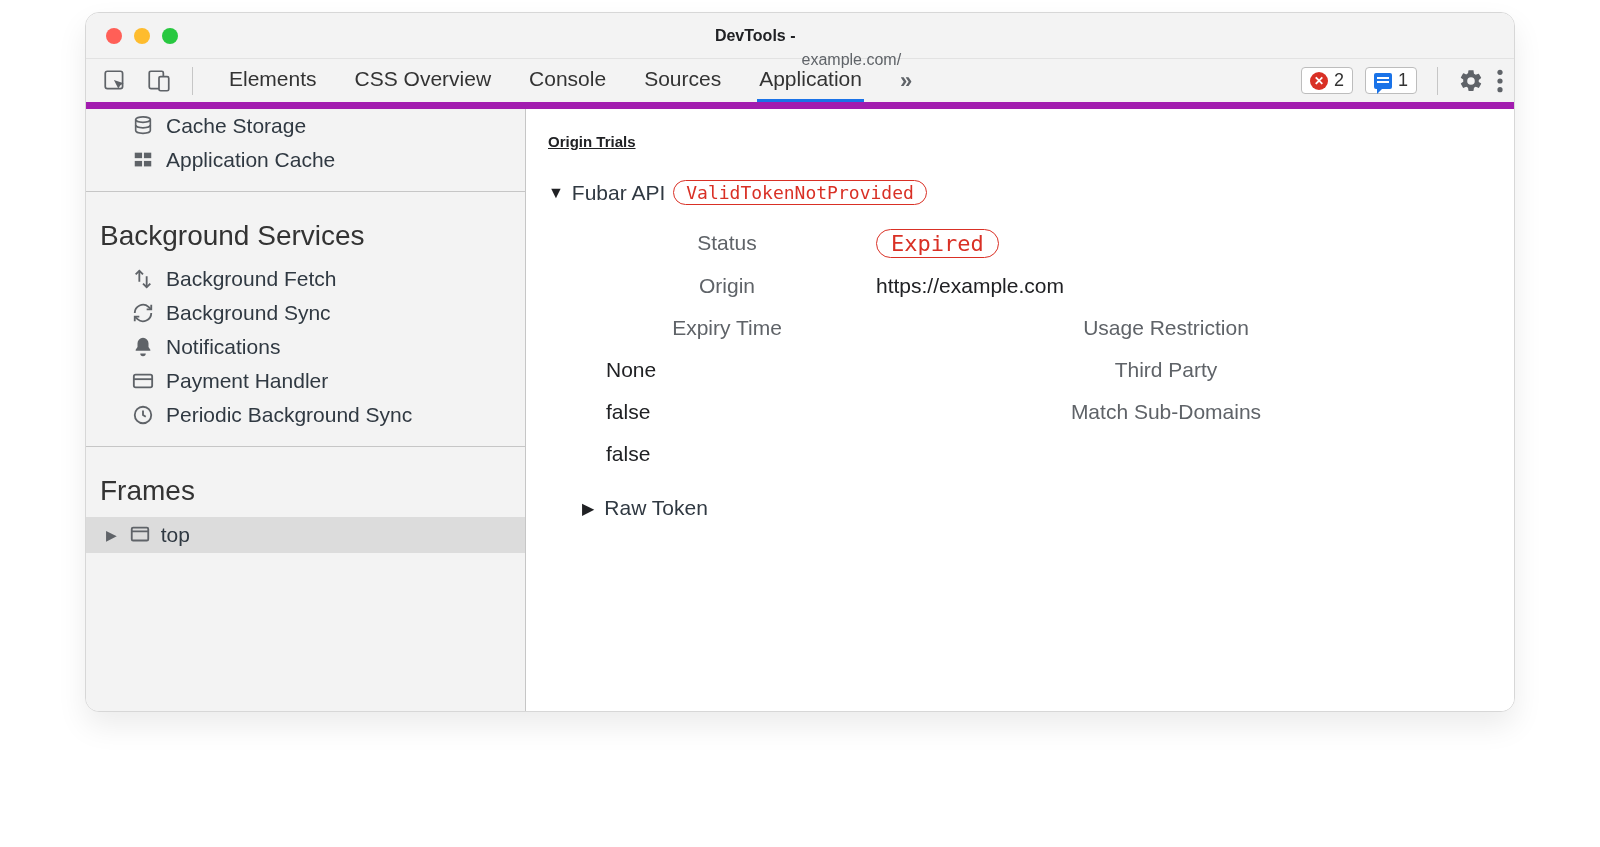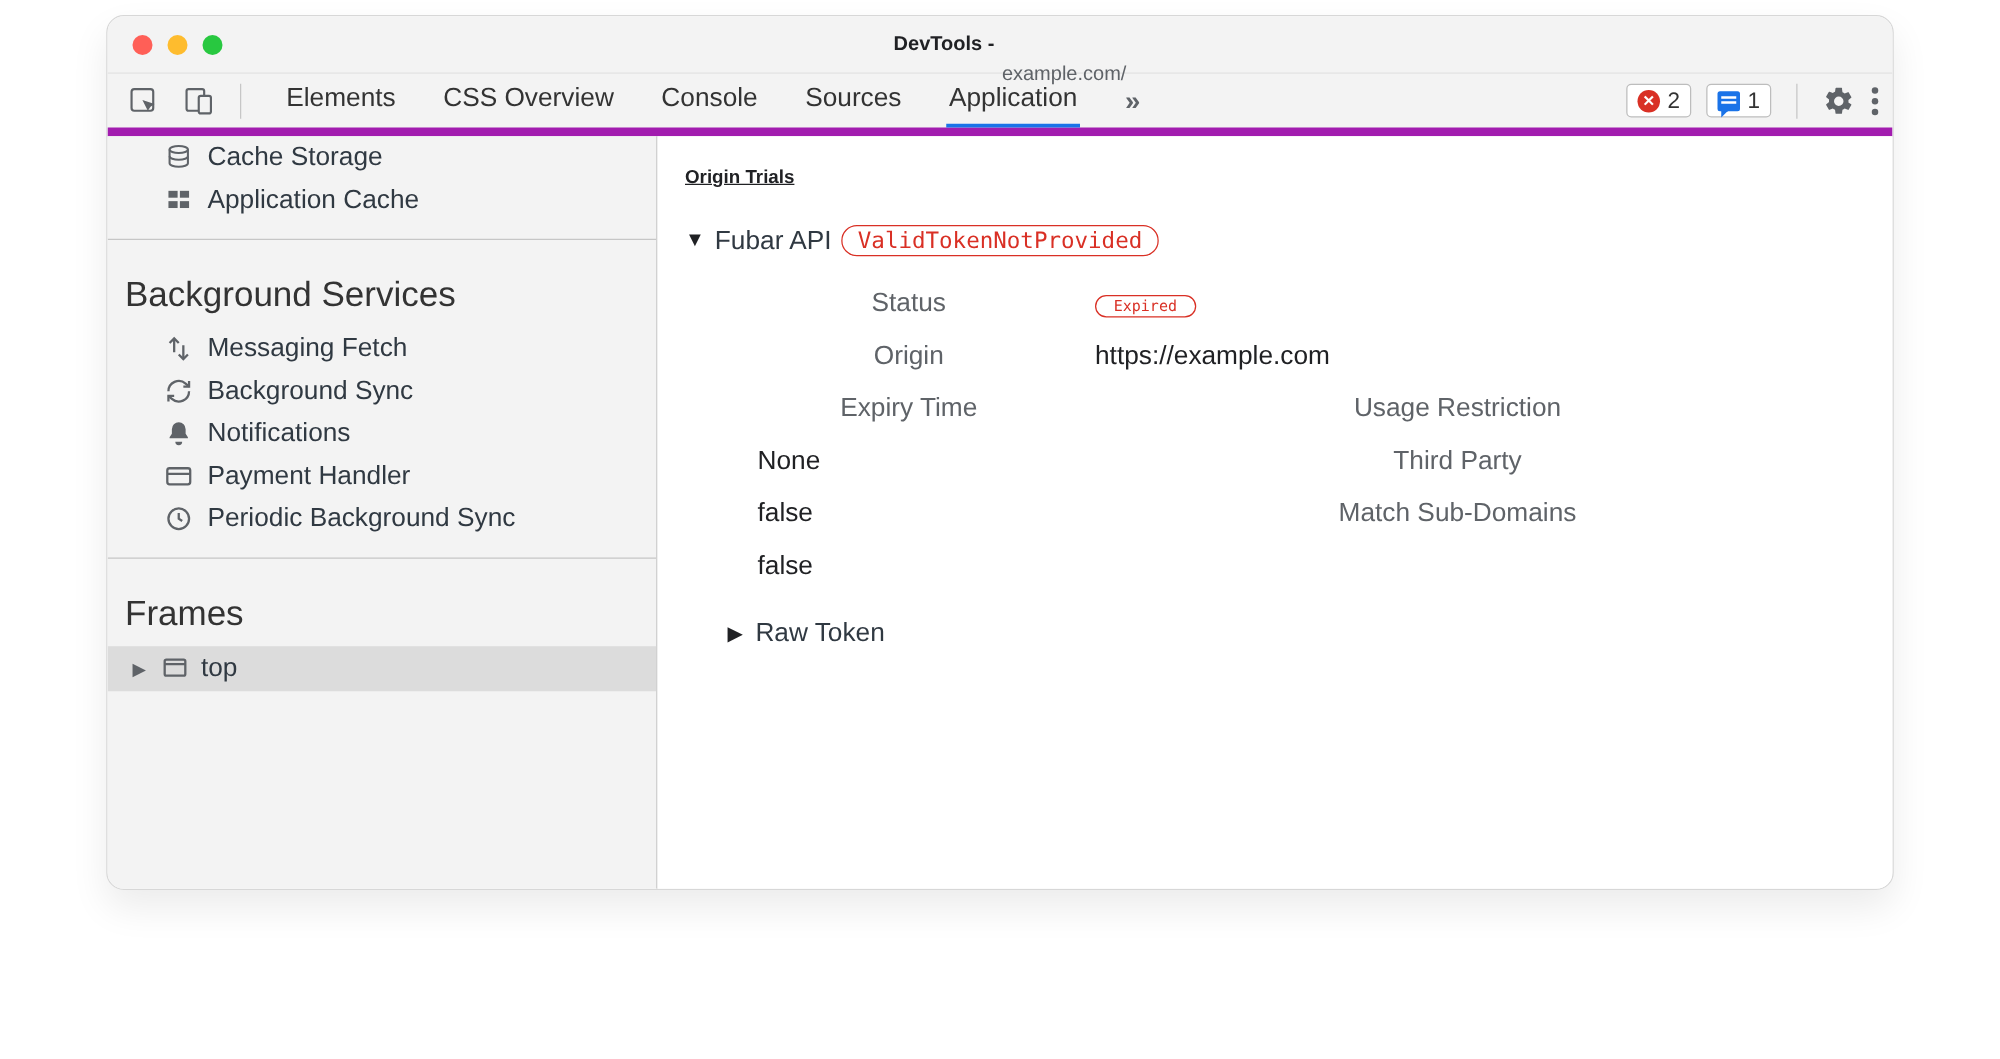--- a/index.html
+++ b/index.html
@@ -106,21 +106,21 @@
   
   .main { flex:1; background:#fff; padding: 24px 30px 20px 22px; font-size:21px; overflow:auto; }
   .main h2 { margin: 0 0 30px 0; font-size: 15px; font-weight: 700; color:#202124;text-decoration:underline; }
   .ot-row { display:flex; align-items:center; gap:8px; margin-bottom: 26px; }
   .ot-row .tri-down { font-size:16px; color:#202124; }
   .pill {
     border:1.5px solid #d93025; color:#d93025;
     border-radius: 999px; padding:1px 12px;
     font-family: ui-monospace, Menlo, monospace; font-size:18px;
   }
-  .pill.small { font-size:12px; padding:1px 14px; }
+  .pill.small { font-size:22px; padding:1px 14px; }
   .kv { display:grid; grid-template-columns: 270px 1fr; row-gap: 18px; margin-left: 58px; margin-bottom: 30px; }
   .kv .k { text-align:center; color:#5f6368; padding-right: 28px; }
   .kv .v { color:#202124; }
   .kv .v.red { color:#d93025; font-weight:700; }
   .raw { display:flex; align-items:center; gap:10px; margin-left: 34px; }
   .raw .tri-right { font-size:16px; color:#202124; }
 </style>
 </head>
 <body>
 
@@ -224,21 +224,21 @@
 
         <div class="sb-group-title">Background Services</div>
 
         <div class="sb-item">
           <svg width="22" height="22" viewBox="0 0 24 24" fill="none" stroke="#5f6368" stroke-width="2">
               <path d="M8 3v12"></path>
               <path d="M4 7l4-4 4 4"></path>
               <path d="M16 21V9"></path>
               <path d="M12 17l4 4 4-4"></path>
             </svg>
-          <span>Messaging Fetch</span>
+          <span>Background Fetch</span>
         </div>
         <div class="sb-item">
           <svg width="22" height="22" viewBox="0 0 24 24" fill="none" stroke="#5f6368" stroke-width="2">
               <path d="M3 12a9 9 0 0 1 15-6.7L21 8"></path>
               <path d="M21 3v5h-5"></path>
               <path d="M21 12a9 9 0 0 1-15 6.7L3 16"></path>
               <path d="M3 21v-5h5"></path>
             </svg>
           <span>Background Sync</span>
         </div>

